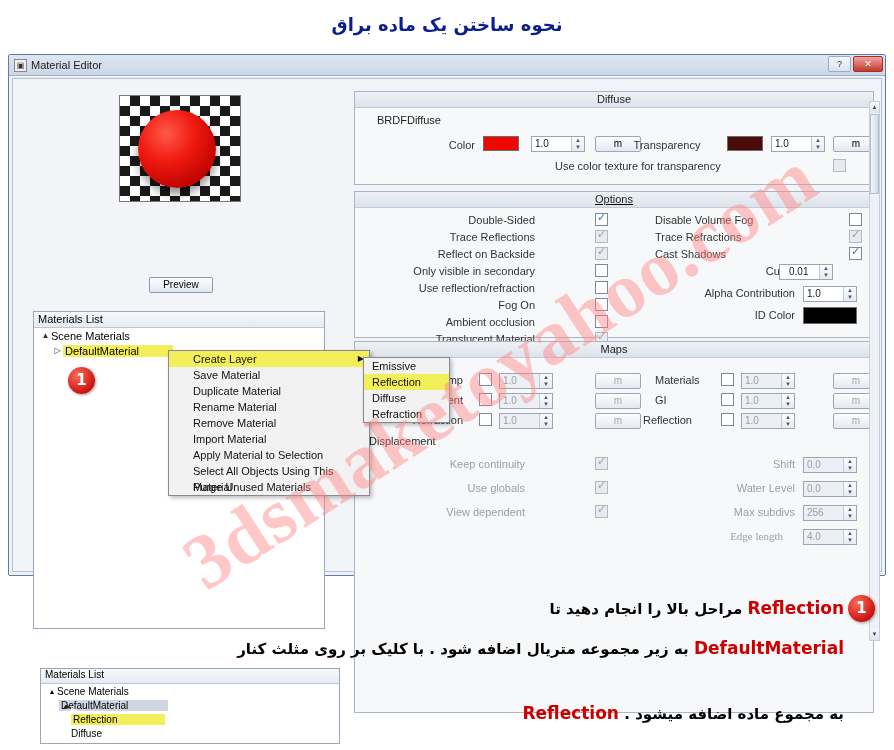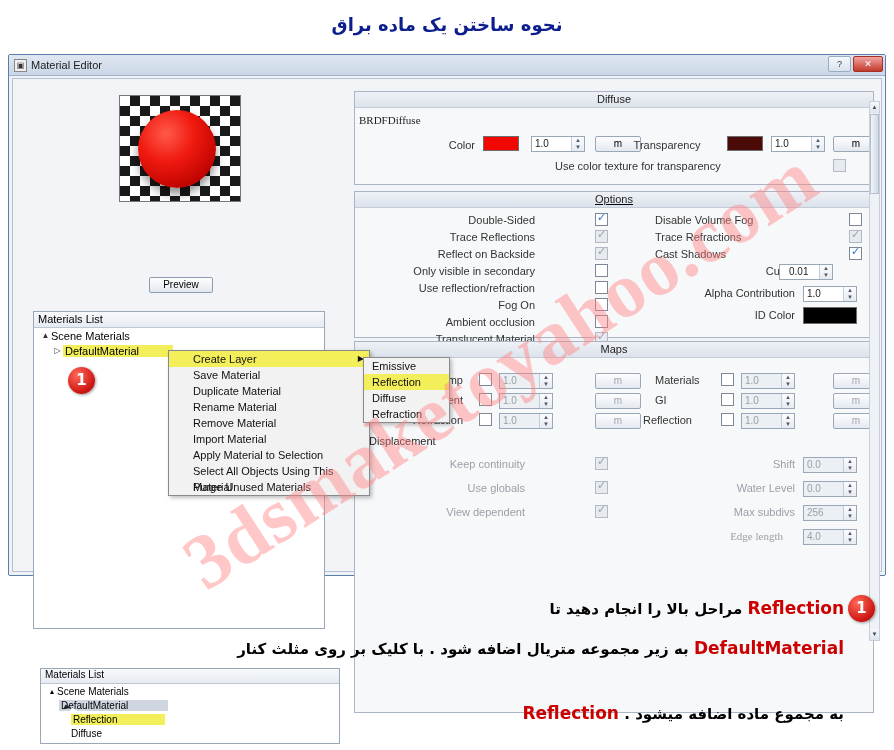--- a/index.html
+++ b/index.html
@@ -538,21 +538,21 @@
       <div class="ctx-item">Emissive</div>
       <div class="ctx-item hl">Reflection</div>
       <div class="ctx-item">Diffuse</div>
       <div class="ctx-item">Refraction</div>
     </div>
 
     <div class="rpanel">
 
       <div class="group" style="top:0px; height:94px;">
         <div class="group-head">Diffuse</div>
-        <div style="position:absolute; left:4px; top:22px;font-family:Liberation Serif, serif;" class="sub-label">BRDFDiffuse</div>
+        <div style="position:absolute; left:22px; top:22px;" class="sub-label">BRDFDiffuse</div>
 
         <div class="lbl" style="left:60px; top:47px; width:60px;">Color</div>
         <div class="swatch" style="left:128px; top:44px; background:#f00800;"></div>
         <div class="spin" style="left:176px; top:44px;">
           <span>1.0</span>
           <span class="arrows">▲<br>▼</span>
         </div>
         <div class="mbtn" style="left:240px; top:44px;">m</div>
 
         <div class="lbl" style="left:274px; top:47px; width:76px; text-align:center;">Transparency</div>

